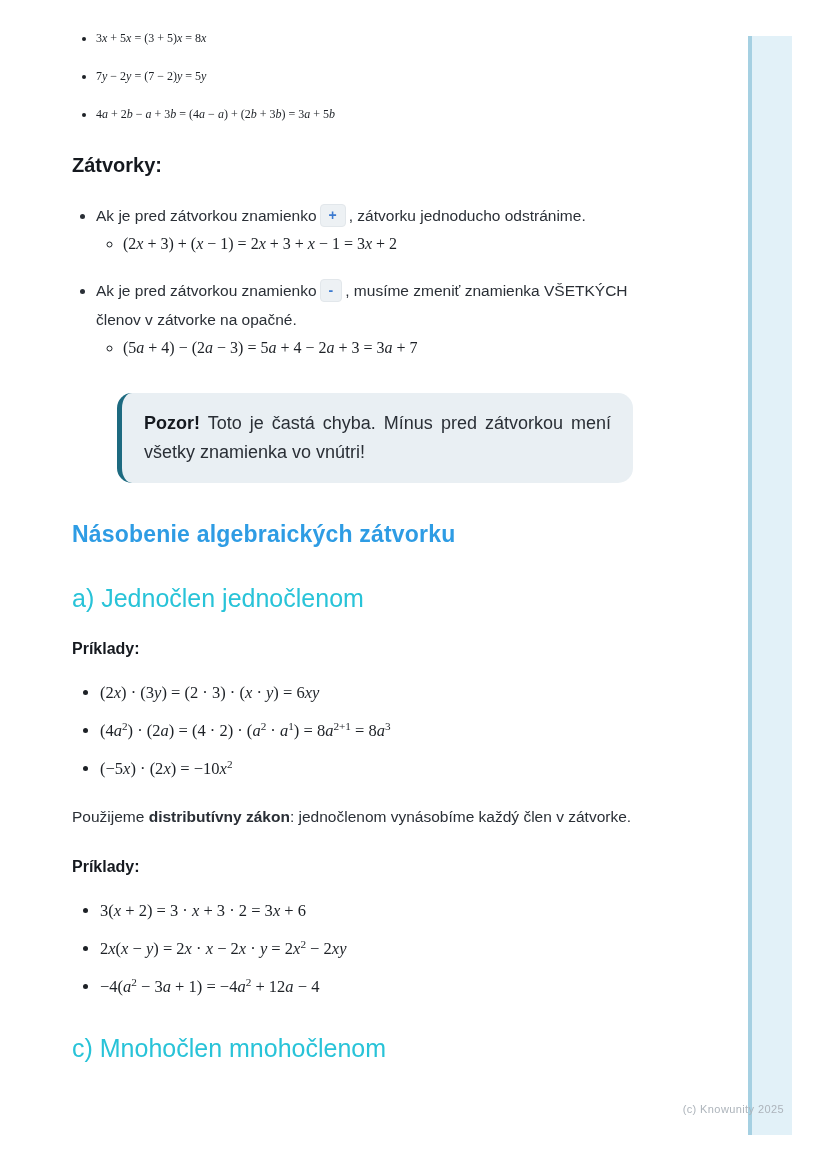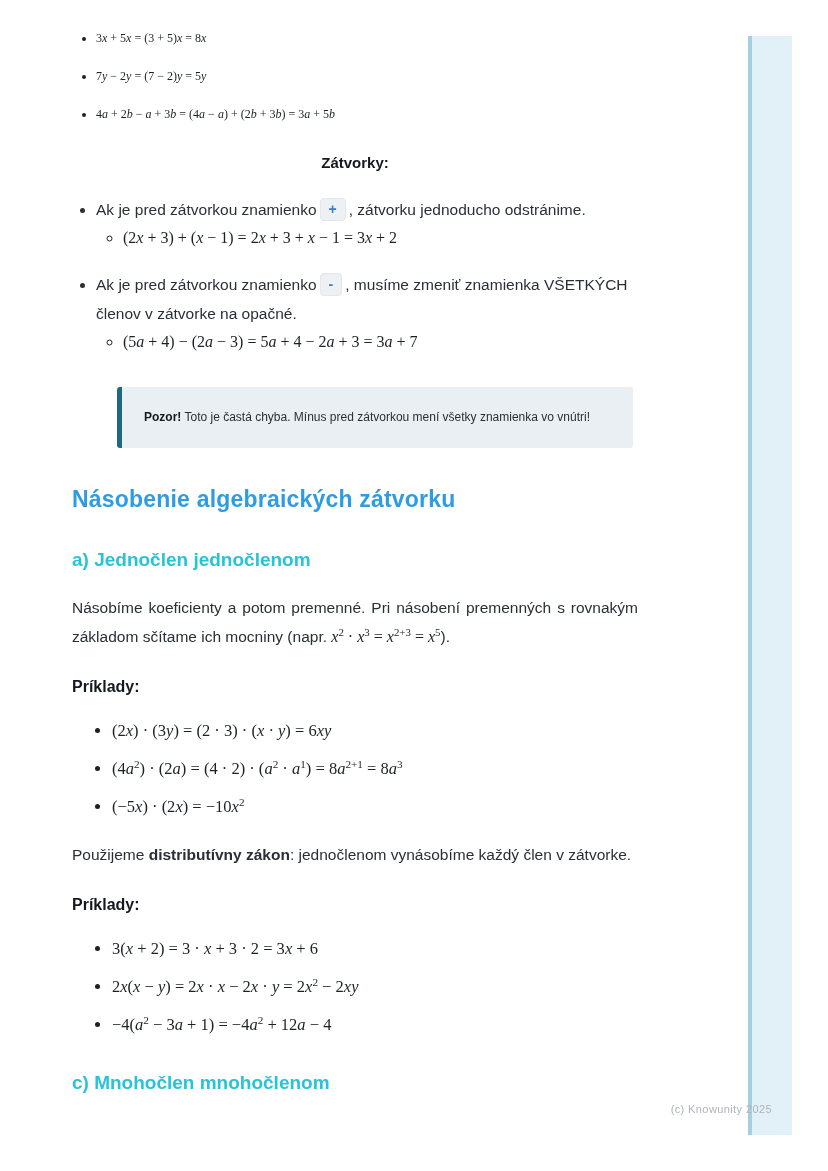--- a/index.html
+++ b/index.html
@@ -6,62 +6,62 @@
   body{
     width:828px;height:1171px;position:relative;overflow:hidden;
     background:#ffffff;color:#23272e;
     font-family:"Liberation Sans",sans-serif;
   }
   .side-bar{
     position:absolute;top:36px;right:36px;width:40px;height:1099px;
     background:#e2f1f8;border-left:4px solid #a5d0e2;z-index:1;
   }
   .footer{
-    position:absolute;top:1103px;right:56px;z-index:2;
+    position:absolute;top:1103px;right:44px;z-index:2;
     font-size:11px;letter-spacing:.4px;color:#adb4bb;
   }
   .content{position:absolute;left:72px;top:28px;width:566px;}
 
   
   .math, .math-li{font-family:"Liberation Serif","DejaVu Serif",serif;color:#1d2126;}
   .math i, .math-li i{font-style:italic;}
   sup{font-size:68%;line-height:0;}
 
   ul.math-list{list-style:disc;margin:0;padding:0 0 0 24px;}
   ul.math-list>li{font-size:12px;margin:0 0 17px 0;line-height:21px;}
 
-  .sec-label{font-size:15px;font-weight:bold;color:#15191f;margin:29px 0 24px 0;text-align:center;}
+  .sec-label{font-size:20px;font-weight:bold;color:#15191f;margin:29px 0 24px 0;}
 
   ul.rules{list-style:disc;margin:0;padding:0 0 0 24px;font-size:15.5px;line-height:29px;color:#2a2f36;}
   ul.rules>li{margin-bottom:20px;}
   ul.rules ul{list-style:circle;margin:1px 0 0 0;padding:0 0 0 27px;}
   ul.rules ul>li{font-size:16px;line-height:25px;font-family:Liberation Serif, serif;}
 
   .sign-badge{
     display:inline-block;background:#edf1f4;border:1px solid #e2e7eb;border-radius:4px;
     padding:0 8px;line-height:21px;font-size:14px;font-weight:bold;color:#3c7ad0;
     margin:0 3px;vertical-align:1px;
   }
 
   .callout{
     margin:33px 0 0 45px;width:467px;
-    background:#e9eff3;border-left:5px solid #1d6a80;border-radius:3px;
-    padding:16px 22px;font-size:12px;line-height:29px;text-align:justify;color:#2a2f36;
+    background:#e9eff3;border-left:5px solid #1d6a80;border-radius:15px;
+    padding:16px 22px;font-size:18px;line-height:29px;text-align:justify;color:#2a2f36;
   }
   .callout b{color:#15191f;}
 
   h2.h-blue{font-size:23px;font-weight:bold;color:#2e9ce4;margin:38px 0 0 0;letter-spacing:.2px;}
-  h3.h-cyan{font-size:19px;font-weight:bold;color:#28c3d8;margin:36px 0 0 0;}
+  h3.h-cyan{font-size:25px;font-weight:normal;color:#28c3d8;margin:36px 0 0 0;}
 
   p.body-para{font-size:15.5px;line-height:29px;text-align:justify;margin:22px 0 0 0;color:#2a2f36;}
   p.body-para .math{font-size:16px;}
 
   .examples-label{font-size:16px;font-weight:bold;color:#15191f;margin:27px 0 0 0;}
   ul.examples{list-style:disc;margin:24px 0 0 0;padding:0 0 0 24px;}
-  ul.examples>li{font-size:16.5px;margin:0 0 16px 16px;line-height:22px;}
+  ul.examples>li{font-size:16.5px;margin:0 0 16px 4px;line-height:22px;}
 </style>
 </head>
 <body>
 
 <div class="side-bar"></div>
 <div class="footer">(c) Knowunity 2025</div>
 
 <div class="content">
 
   <ul class="math-list">
@@ -88,23 +88,20 @@
   </ul>
 
   <div class="callout">
     <b>Pozor!</b><span> Toto je častá chyba. Mínus pred zátvorkou mení všetky znamienka vo vnútri!</span>
   </div>
 
   <h2 class="h-blue">Násobenie algebraických zátvorku</h2>
 
   <h3 class="h-cyan">a) Jednočlen jednočlenom</h3>
 
-  <p class="body-para">
-    <span>Násobíme koeficienty a potom premenné. Pri násobení premenných s rovnakým základom sčítame ich mocniny (napr. </span><span class="math"><i>x</i><sup>2</sup> · <i>x</i><sup>3</sup> = <i>x</i><sup>2+3</sup> = <i>x</i><sup>5</sup></span><span>).</span>
-  </p>
 
   <div class="examples-label">Príklady:</div>
   <ul class="examples">
     <li class="math-li">(2<i>x</i>) · (3<i>y</i>) = (2 · 3) · (<i>x</i> · <i>y</i>) = 6<i>x</i><i>y</i></li>
     <li class="math-li">(4<i>a</i><sup>2</sup>) · (2<i>a</i>) = (4 · 2) · (<i>a</i><sup>2</sup> · <i>a</i><sup>1</sup>) = 8<i>a</i><sup>2+1</sup> = 8<i>a</i><sup>3</sup></li>
     <li class="math-li">(−5<i>x</i>) · (2<i>x</i>) = −10<i>x</i><sup>2</sup></li>
   </ul>
 
 
   <p class="body-para">

